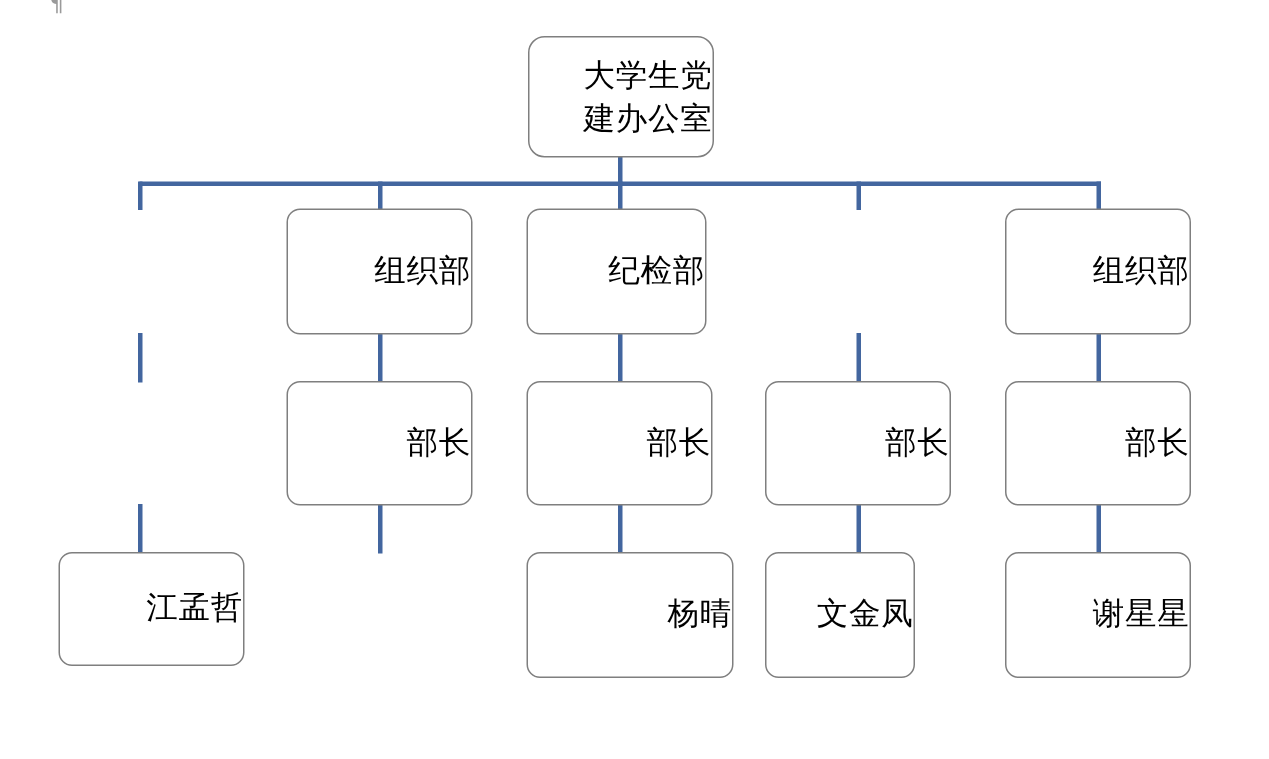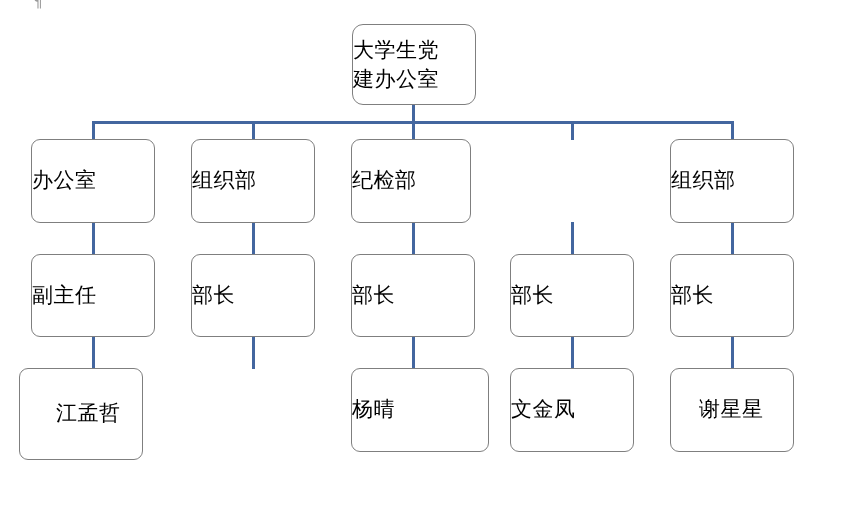--- a/index.html
+++ b/index.html
@@ -46,21 +46,21 @@
 
   
   .node {
     position: absolute;
     box-sizing: border-box;
     background: #ffffff;
     border: 1px solid #7f7f7f;
     border-radius: 9px;
     display: flex;
     align-items: center;
-    justify-content: flex-start;
+    justify-content: flex-end;
     text-align: center;
     z-index: 5;
   }
   .node .node-label {
     font-size: 21px;
     line-height: 1.32;
     letter-spacing: 0.5px;
     white-space: pre-line;
     color: #000000;
   }
@@ -94,55 +94,49 @@
   <div class="connector v" style="left:252px; top:336px; height:33px;"></div>
   <div class="connector v" style="left:412px; top:336px; height:33px;"></div>
   <div class="connector v" style="left:571px; top:336px; height:33px;"></div>
   <div class="connector v" style="left:731px; top:336px; height:33px;"></div>
 
   <div class="node root" style="left:352px; top:24px; width:124px; height:81px;">
     <span class="node-label">大学生党
 建办公室</span>
   </div>
 
-  <div class="node" style="left:31px; top:139px; width:124px; height:84px;">
-    <span class="node-label">办公室</span>
-  </div>
   <div class="node" style="left:191px; top:139px; width:124px; height:84px;">
     <span class="node-label">组织部</span>
   </div>
   <div class="node" style="left:351px; top:139px; width:120px; height:84px;">
     <span class="node-label">纪检部</span>
   </div>
   <div class="node" style="left:670px; top:139px; width:124px; height:84px;">
     <span class="node-label">组织部</span>
   </div>
 
-  <div class="node" style="left:31px; top:254px; width:124px; height:83px;">
-    <span class="node-label">副主任</span>
-  </div>
   <div class="node" style="left:191px; top:254px; width:124px; height:83px;">
     <span class="node-label">部长</span>
   </div>
   <div class="node" style="left:351px; top:254px; width:124px; height:83px;">
     <span class="node-label">部长</span>
   </div>
   <div class="node" style="left:510px; top:254px; width:124px; height:83px;">
     <span class="node-label">部长</span>
   </div>
   <div class="node" style="left:670px; top:254px; width:124px; height:83px;">
     <span class="node-label">部长</span>
   </div>
 
-  <div class="node" style="left:19px; top:368px; width:124px; height:92px;padding-left:36px;">
+  <div class="node" style="left:39px; top:368px; width:124px; height:76px;padding-left:36px;">
     <span class="node-label">江孟哲</span>
   </div>
   <div class="node" style="left:351px; top:368px; width:138px; height:84px;">
     <span class="node-label">杨晴</span>
   </div>
-  <div class="node" style="left:510px; top:368px; width:124px; height:84px;">
+  <div class="node" style="left:510px; top:368px; width:100px; height:84px;">
     <span class="node-label">文金凤</span>
   </div>
   <div class="node" style="left:670px; top:368px; width:124px; height:84px;padding-left:28px;">
     <span class="node-label">谢星星</span>
   </div>
 
 </div>
 
 </body></html>

